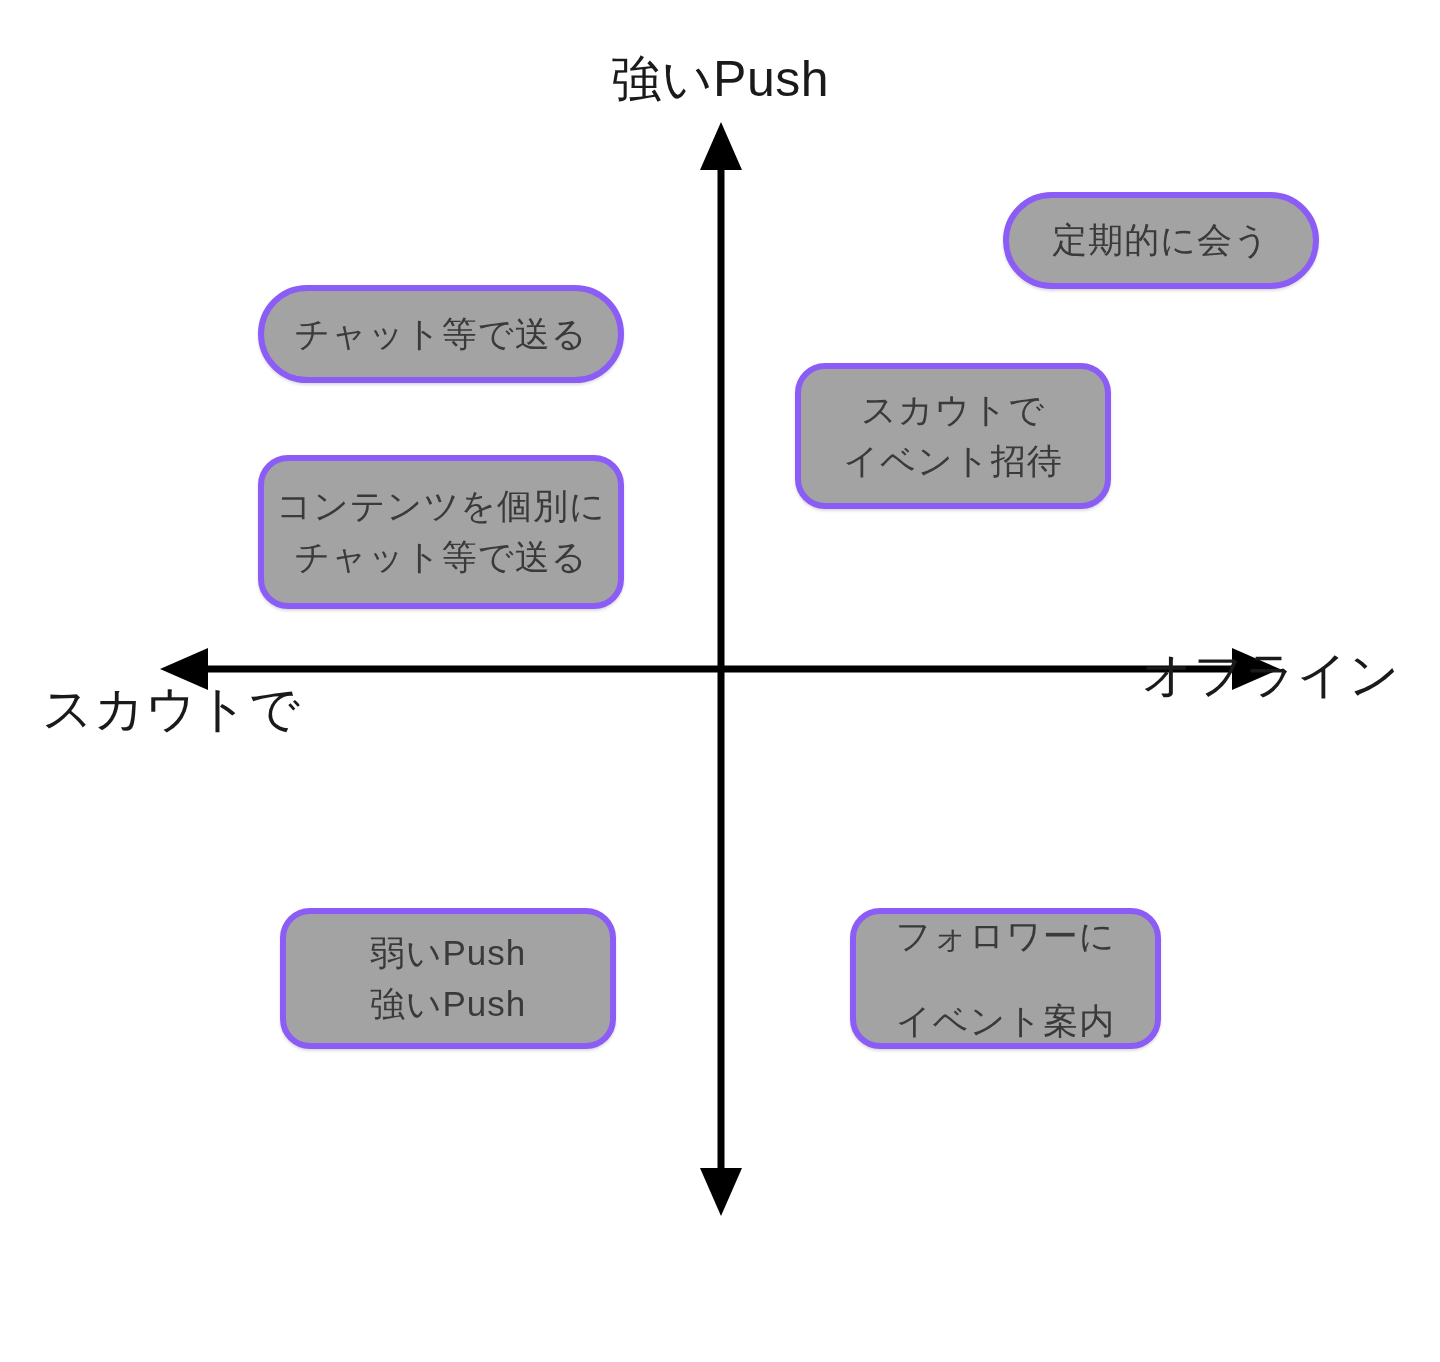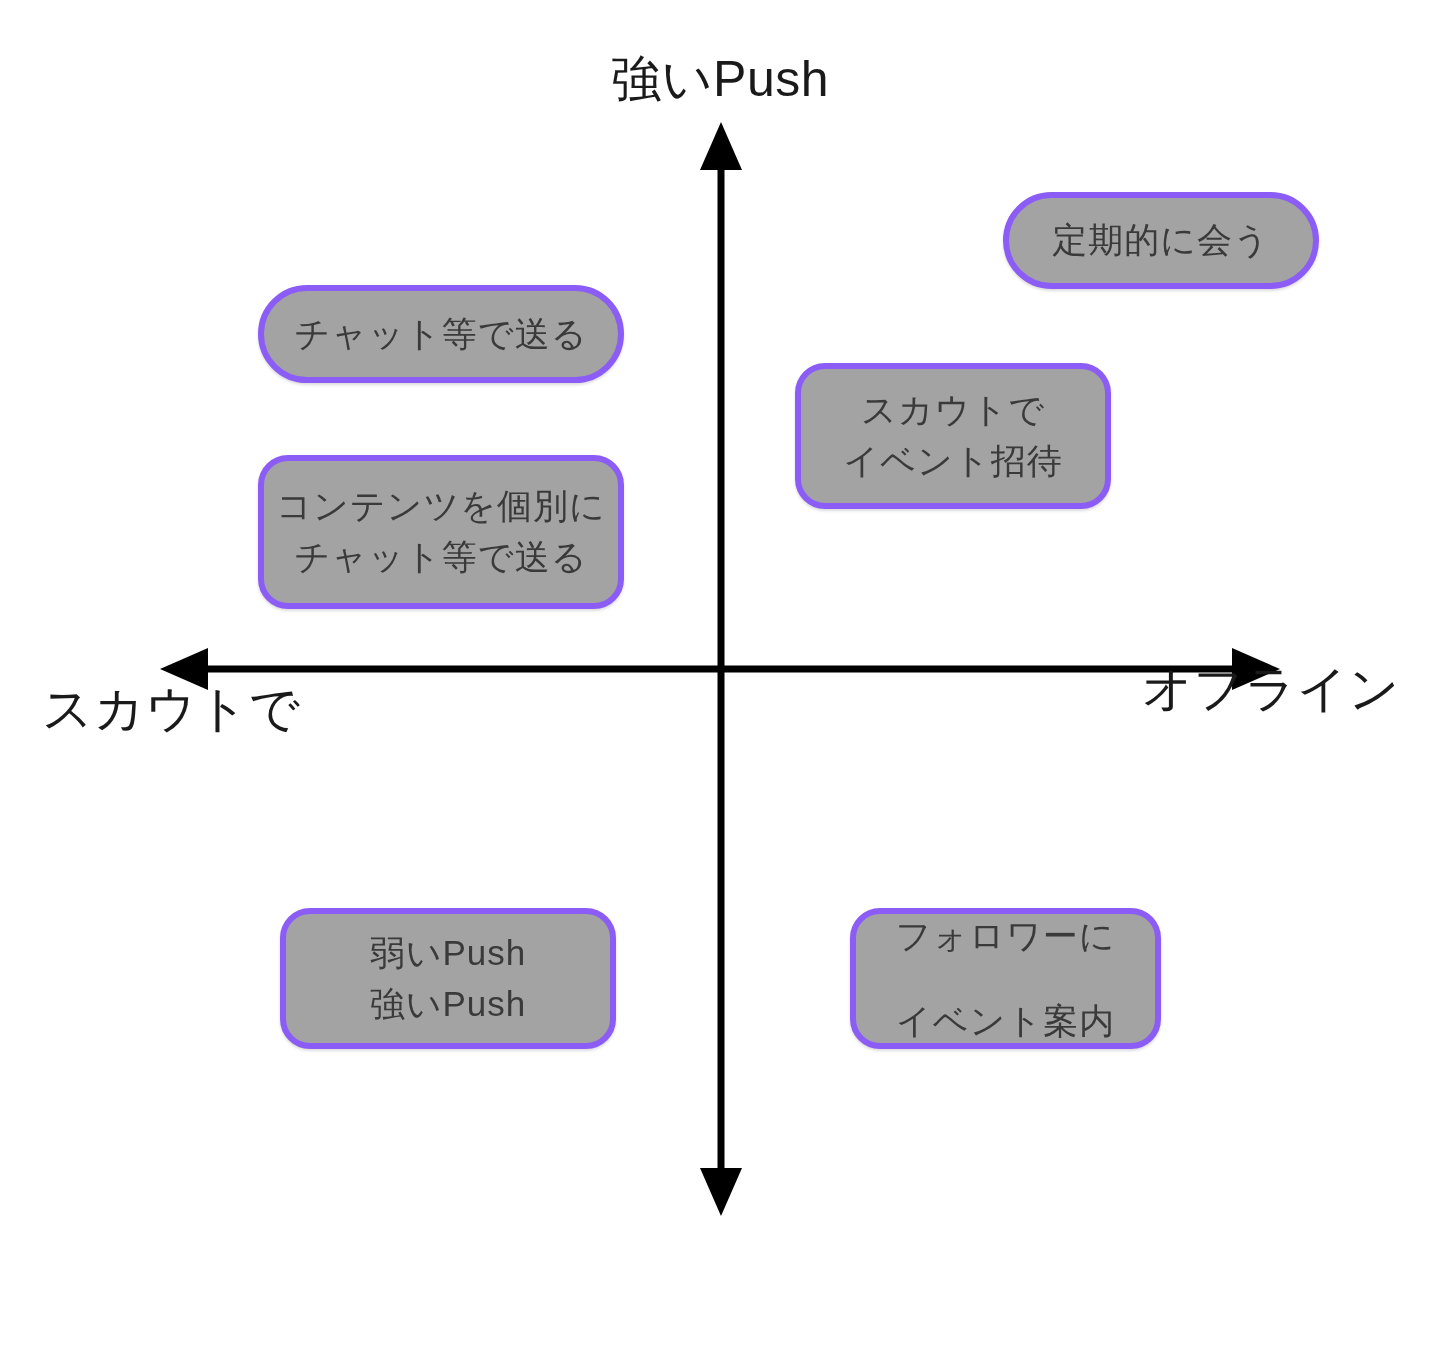--- a/index.html
+++ b/index.html
@@ -30,21 +30,21 @@
     position: absolute;
     color: #1a1a1a;
     font-size: 50px;
     line-height: 1.1;
     white-space: nowrap;
     letter-spacing: 0.5px;
   }
   #label-top    { left: 720px; top: 52px;   transform: translateX(-50%); }
   #label-bottom { left: 720px; top: 1240px; transform: translateX(-50%); }
   #label-left   { left: 42px;  top: 682px;  }
-  #label-right  { right: 40px; top: 662px; text-align: center;  }
+  #label-right  { right: 40px; top: 648px; text-align: center;  }
 
   
   .node {
     position: absolute;
     box-sizing: border-box;
     background: #a3a3a3;
     border: 6px solid #8b5cf6;
     display: flex;
     flex-direction: column;
     align-items: center;

